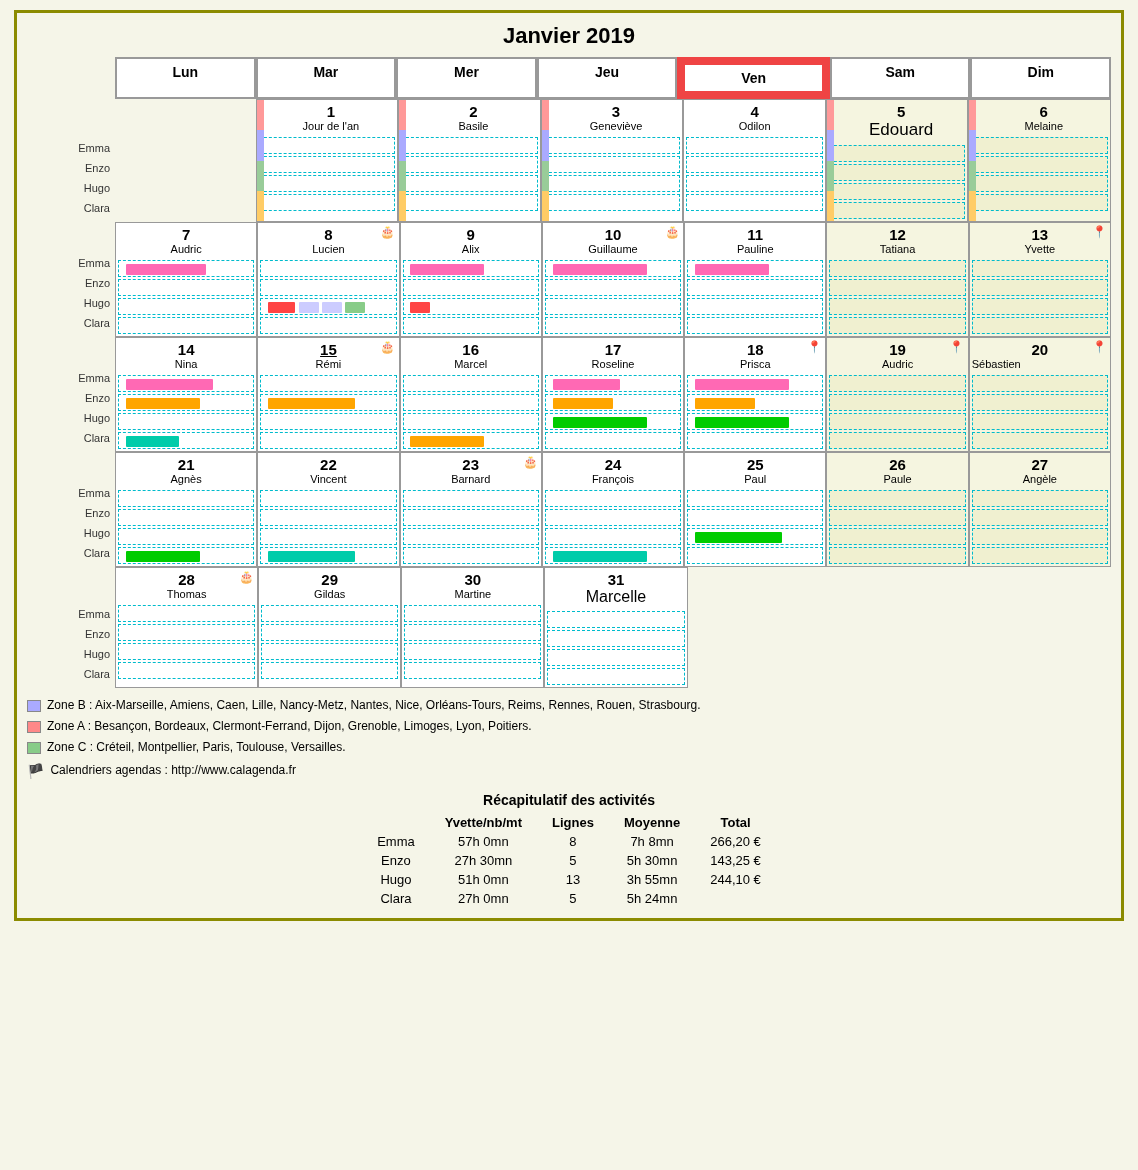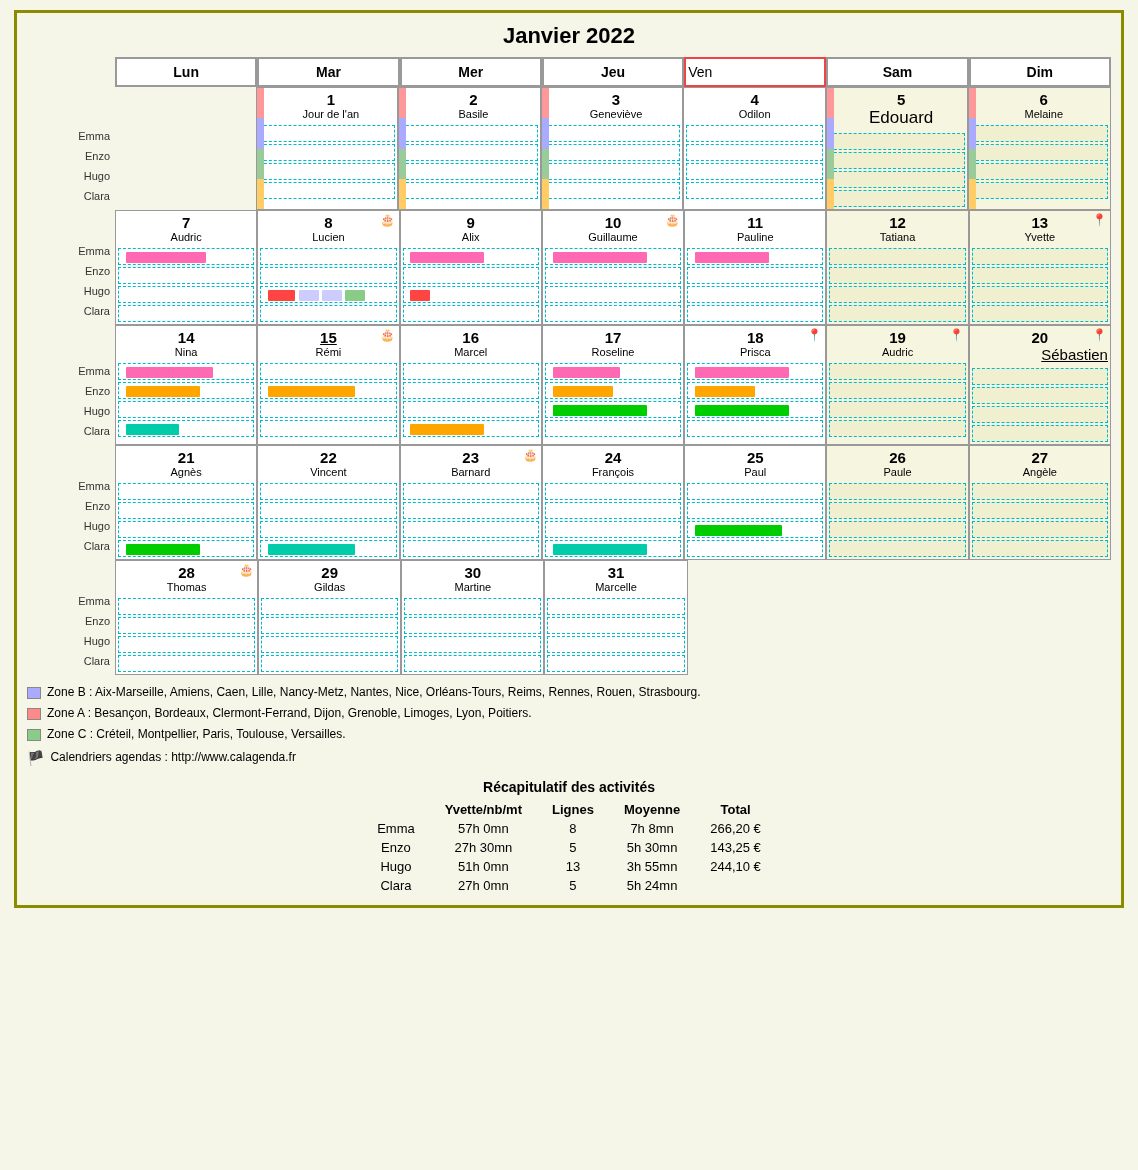--- a/index.html
+++ b/index.html
@@ -68,28 +68,28 @@
     }
     .summary-table td {
       padding: 2px 15px;
       text-align: center;
     }
   </style>
 </head>
 <body>
 
 <div class="calendar-wrapper">
-  <div class="calendar-title">Janvier 2022</div>
+  <div class="calendar-title">Janvier 2019</div>
 
   <div style="display:flex; margin-left:88px;">
     <div id="hdr-lun" style="flex:1; border:2px solid #999; text-align:center; font-weight:bold; font-size:14px; padding:5px 2px; background:#fff;">Lun</div>
     <div id="hdr-mar" style="flex:1; border:2px solid #999; text-align:center; font-weight:bold; font-size:14px; padding:5px 2px; background:#fff;">Mar</div>
     <div id="hdr-mer" style="flex:1; border:2px solid #999; text-align:center; font-weight:bold; font-size:14px; padding:5px 2px; background:#fff;">Mer</div>
     <div id="hdr-jeu" style="flex:1; border:2px solid #999; text-align:center; font-weight:bold; font-size:14px; padding:5px 2px; background:#fff;">Jeu</div>
-    <div id="hdr-ven" style="flex:1; border:2px solid #ef4444; text-align:left; font-weight:normal; font-size:14px; padding:5px 2px; background:#fff;">Ven</div>
+    <div id="hdr-ven" style="flex:1; border:8px solid #ef4444; text-align:center; font-weight:bold; font-size:14px; padding:5px 2px; background:#fff;">Ven</div>
     <div id="hdr-sam" style="flex:1; border:2px solid #999; text-align:center; font-weight:bold; font-size:14px; padding:5px 2px; background:#fff;">Sam</div>
     <div id="hdr-dim" style="flex:1; border:2px solid #999; text-align:center; font-weight:bold; font-size:14px; padding:5px 2px; background:#fff;">Dim</div>
   </div>
 
   <div id="weeks-container">
       <div style="display: flex; flex-direction: row; width: 100%; margin-top: 0px;">
         <div style="width: 88px; min-width: 88px; display: flex; flex-direction: column; justify-content: flex-end; padding-bottom: 4px;">
           <div style="height: 20px; line-height: 20px; font-size: 11px; text-align: right; padding-right: 5px; color: rgb(51, 51, 51);">Emma</div>
           <div style="height: 20px; line-height: 20px; font-size: 11px; text-align: right; padding-right: 5px; color: rgb(51, 51, 51);">Enzo</div>
           <div style="height: 20px; line-height: 20px; font-size: 11px; text-align: right; padding-right: 5px; color: rgb(51, 51, 51);">Hugo</div>
@@ -415,21 +415,21 @@
               <div style="height: 17px; border: 1px dashed rgb(0, 187, 204); position: relative; background: rgb(240, 240, 208); display: flex; align-items: center;"></div>
               <div style="height: 17px; border: 1px dashed rgb(0, 187, 204); position: relative; background: rgb(240, 240, 208); display: flex; align-items: center;"></div>
               <div style="height: 17px; border: 1px dashed rgb(0, 187, 204); position: relative; background: rgb(240, 240, 208); display: flex; align-items: center;"></div>
               <div style="height: 17px; border: 1px dashed rgb(0, 187, 204); position: relative; background: rgb(240, 240, 208); display: flex; align-items: center;"></div>
             </div>
           </div>
           <div style="flex: 1 1 0%; border: 1.5px solid rgb(153, 153, 153); background: rgb(245, 245, 224); min-height: 90px; display: flex; flex-direction: column; position: relative; overflow: hidden;">
             <div style="text-align: center; padding: 3px 2px 1px; position: relative;">
               <span style="position: absolute; top: 2px; right: 3px; font-size: 12px;">📍</span>
               <div style="font-size: 15px; font-weight: bold;">20</div>
-              <div style="font-size: 15px; text-align: right; padding-bottom: 2px; text-decoration: underline;">Sébastien</div>
+              <div style="font-size: 11px; text-align: left; padding-bottom: 2px;">Sébastien</div>
             </div>
             <div style="flex: 1 1 0%; padding: 2px; display: flex; flex-direction: column; gap: 2px;">
               <div style="height: 17px; border: 1px dashed rgb(0, 187, 204); position: relative; background: rgb(240, 240, 208); display: flex; align-items: center;"></div>
               <div style="height: 17px; border: 1px dashed rgb(0, 187, 204); position: relative; background: rgb(240, 240, 208); display: flex; align-items: center;"></div>
               <div style="height: 17px; border: 1px dashed rgb(0, 187, 204); position: relative; background: rgb(240, 240, 208); display: flex; align-items: center;"></div>
               <div style="height: 17px; border: 1px dashed rgb(0, 187, 204); position: relative; background: rgb(240, 240, 208); display: flex; align-items: center;"></div>
             </div>
           </div>
         </div>
       </div>
@@ -577,21 +577,21 @@
             <div style="flex: 1 1 0%; padding: 2px; display: flex; flex-direction: column; gap: 2px;">
               <div style="height: 17px; border: 1px dashed rgb(0, 187, 204); position: relative; background: transparent; display: flex; align-items: center;"></div>
               <div style="height: 17px; border: 1px dashed rgb(0, 187, 204); position: relative; background: transparent; display: flex; align-items: center;"></div>
               <div style="height: 17px; border: 1px dashed rgb(0, 187, 204); position: relative; background: transparent; display: flex; align-items: center;"></div>
               <div style="height: 17px; border: 1px dashed rgb(0, 187, 204); position: relative; background: transparent; display: flex; align-items: center;"></div>
             </div>
           </div>
           <div style="flex: 1 1 0%; border: 1.5px solid rgb(153, 153, 153); background: rgb(255, 255, 255); min-height: 90px; display: flex; flex-direction: column; position: relative; overflow: hidden;">
             <div style="text-align: center; padding: 3px 2px 1px; position: relative;">
               <div style="font-size: 15px; font-weight: bold;">31</div>
-              <div style="font-size: 11px; text-align: center; padding-bottom: 2px;">Marcelle</div>
+              <div style="font-size: 16px; text-align: center; padding-bottom: 2px;">Marcelle</div>
             </div>
             <div style="flex: 1 1 0%; padding: 2px; display: flex; flex-direction: column; gap: 2px;">
               <div style="height: 17px; border: 1px dashed rgb(0, 187, 204); position: relative; background: transparent; display: flex; align-items: center;"></div>
               <div style="height: 17px; border: 1px dashed rgb(0, 187, 204); position: relative; background: transparent; display: flex; align-items: center;"></div>
               <div style="height: 17px; border: 1px dashed rgb(0, 187, 204); position: relative; background: transparent; display: flex; align-items: center;"></div>
               <div style="height: 17px; border: 1px dashed rgb(0, 187, 204); position: relative; background: transparent; display: flex; align-items: center;"></div>
             </div>
           </div>
           <div style="flex: 1 1 0%; background: transparent; min-height: 90px;"></div>
           <div style="flex: 1 1 0%; background: transparent; min-height: 90px;"></div>

